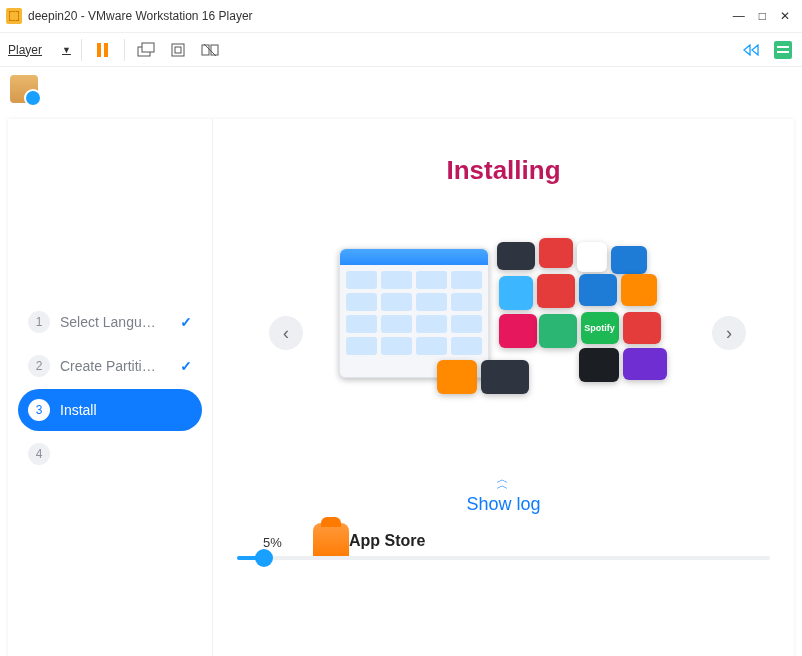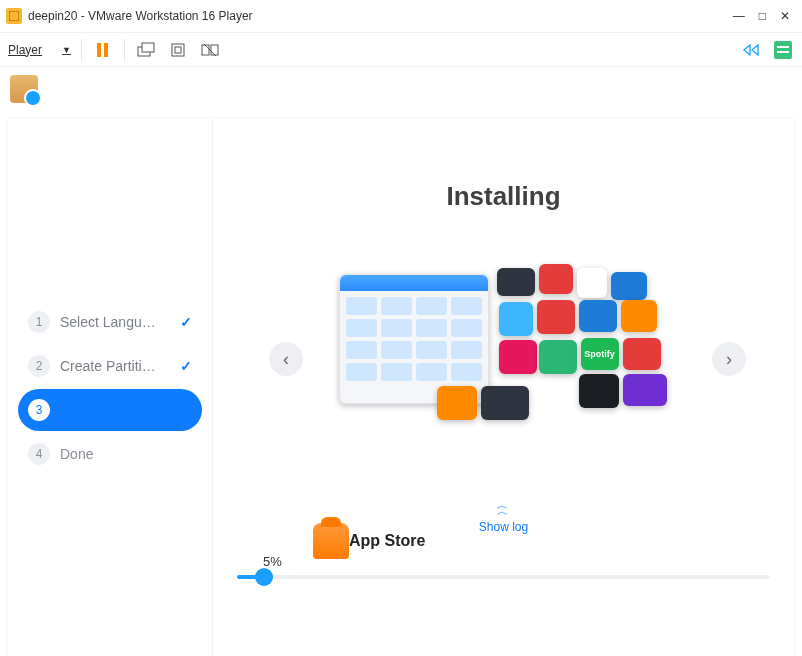--- a/index.html
+++ b/index.html
@@ -35,36 +35,36 @@
 .sidebar { width: 205px; border-right: 1px solid #f0f0f0; padding-top: 180px; }
 .step { display: flex; align-items: center; height: 42px; margin: 2px 10px; padding: 0 10px; border-radius: 21px; color: #8a8f99; font-size: 14px; }
 .step .num { width: 22px; height: 22px; border-radius: 50%; background: #eef0f4; color: #8a8f99; display: flex; align-items: center; justify-content: center; font-size: 12px; margin-right: 10px; }
 .step .lbl { flex: 1; white-space: nowrap; overflow: hidden; text-overflow: ellipsis; }
 .step .check { color: #0f7bff; font-weight: bold; }
 .step.done .lbl { color: #7a7f88; }
 .step.active { background: #0f7bff; color: #fff; }
 .step.active .num { background: #fff; color: #0f7bff; }
 
 .main { flex: 1; position: relative; display: flex; flex-direction: column; align-items: center; }
-.heading { font-size: 26px; font-weight: 700; color: #404040; margin-top: 62px; }
+.heading { font-size: 26px; font-weight: 700; color: #be185d; margin-top: 36px; }
 
 .carousel { position: relative; width: 100%; margin-top: 62px; display: flex; align-items: center; justify-content: center; }
 .car-btn { width: 34px; height: 34px; border-radius: 50%; background: #edeff3; color: #666; display: flex; align-items: center; justify-content: center; font-size: 18px; cursor: pointer; position: absolute; }
 .car-btn.left { left: 56px; } .car-btn.right { right: 48px; }
 
 .tiles { width: 330px; height: 170px; position: relative; padding-left: 20px; }
 .tile { position: absolute; border-radius: 6px; box-shadow: 0 2px 6px rgba(0,0,0,0.25); }
 .big { left: 0; top: 0; width: 150px; height: 130px; background: #f4f6f9; border: 1px solid #e1e4ea; }
 .big::before { content:""; position:absolute; top:0; left:0; right:0; height:16px; background:linear-gradient(#4aa8ff,#2a8dff); border-radius:6px 6px 0 0; }
 .grid { position:absolute; top:22px; left:6px; right:6px; bottom:6px; display:grid; grid-template-columns:repeat(4,1fr); grid-auto-rows:18px; gap:4px; }
 .grid i { background:#cfe6ff; border-radius:3px; }
 
 .showlog-wrap { margin-top: 58px; display: flex; flex-direction: column; align-items: center; gap: 6px; }
 .chevrons { color: #0f7bff; font-size: 12px; line-height: 6px; letter-spacing: 2px; }
-.showlog { color: #0f7bff; font-size: 12px; cursor: pointer; }
+.showlog { color: #0f7bff; font-size: 18px; cursor: pointer; }
 
 .progress-wrap { width: 100%; margin-top: 20px; padding: 0 24px 14px; }
 .pct { font-size: 13px; color: #333; margin-left: 26px; margin-bottom: 6px; }
 .track { height: 4px; background: #edeff3; border-radius: 2px; position: relative; }
 .fill { position: absolute; left: 0; top: 0; bottom: 0; border-radius: 2px; background: #19a0ff; }
 .knob { position: absolute; width: 18px; height: 18px; background: #19a0ff; border-radius: 50%; top: -7px; transform: translateX(-50%); }
 
 .feature { position: absolute; left: 100px; top: 404px; display: flex; align-items: center; }
 .feature .ficon { width: 36px; height: 36px; background: linear-gradient(#ff9a3c,#ff7a00); border-radius: 8px 8px 4px 4px; position: relative; }
 .feature .ficon::before { content:""; position:absolute; top:-6px; left:8px; right:8px; height:10px; background:#ff7a00; border-radius:6px 6px 0 0; }
@@ -137,24 +137,24 @@
         <span class="lbl">Select Langu…</span>
         <span class="check">✓</span>
       </div>
       <div class="step done">
         <span class="num">2</span>
         <span class="lbl">Create Partiti…</span>
         <span class="check">✓</span>
       </div>
       <div class="step active">
         <span class="num">3</span>
+        <span class="lbl">Install</span>
       </div>
       <div class="step">
         <span class="num">4</span>
-        <span class="lbl">Done</span>
       </div>
     </div>
 
     <div class="main">
       <div class="heading">Installing</div>
 
       <div class="carousel">
         <div class="car-btn left">‹</div>
         <div class="tiles">
           <div class="tile big">

